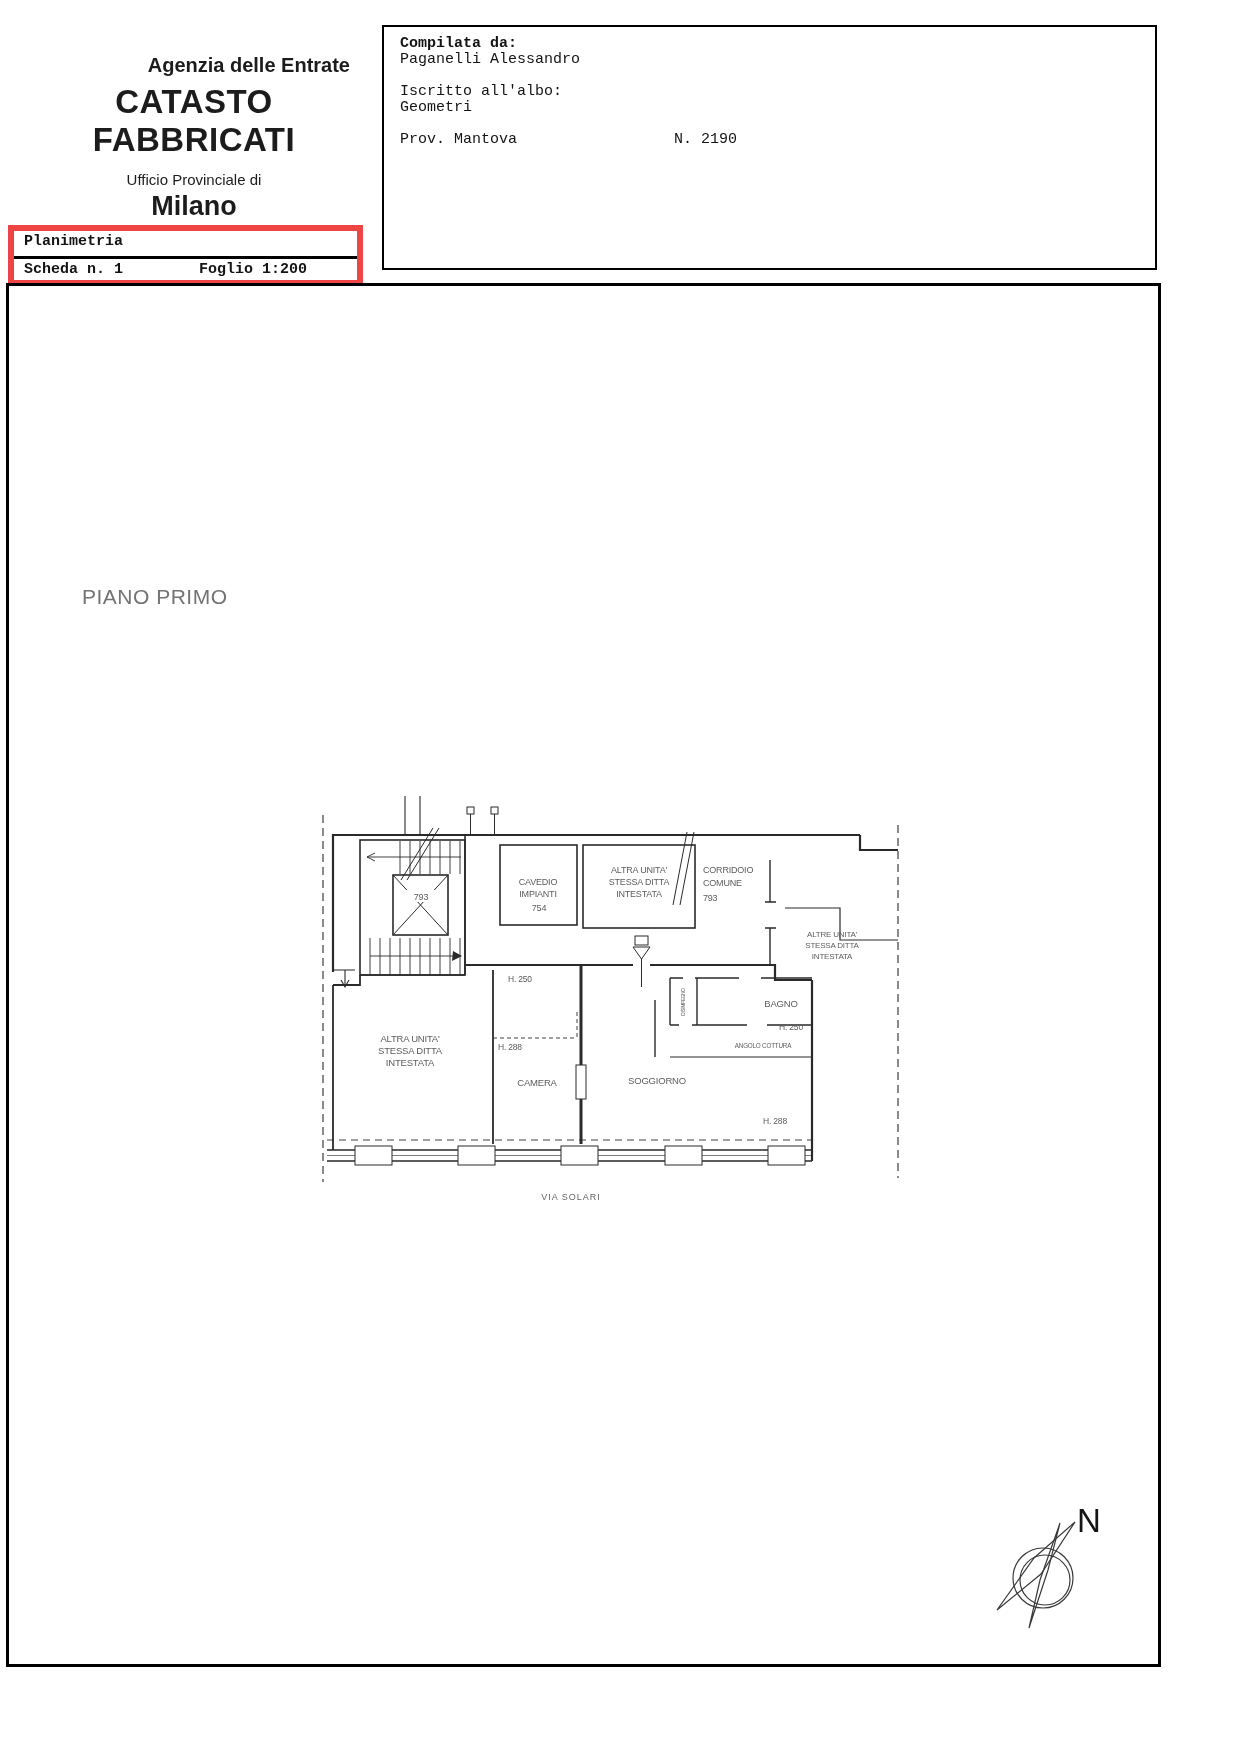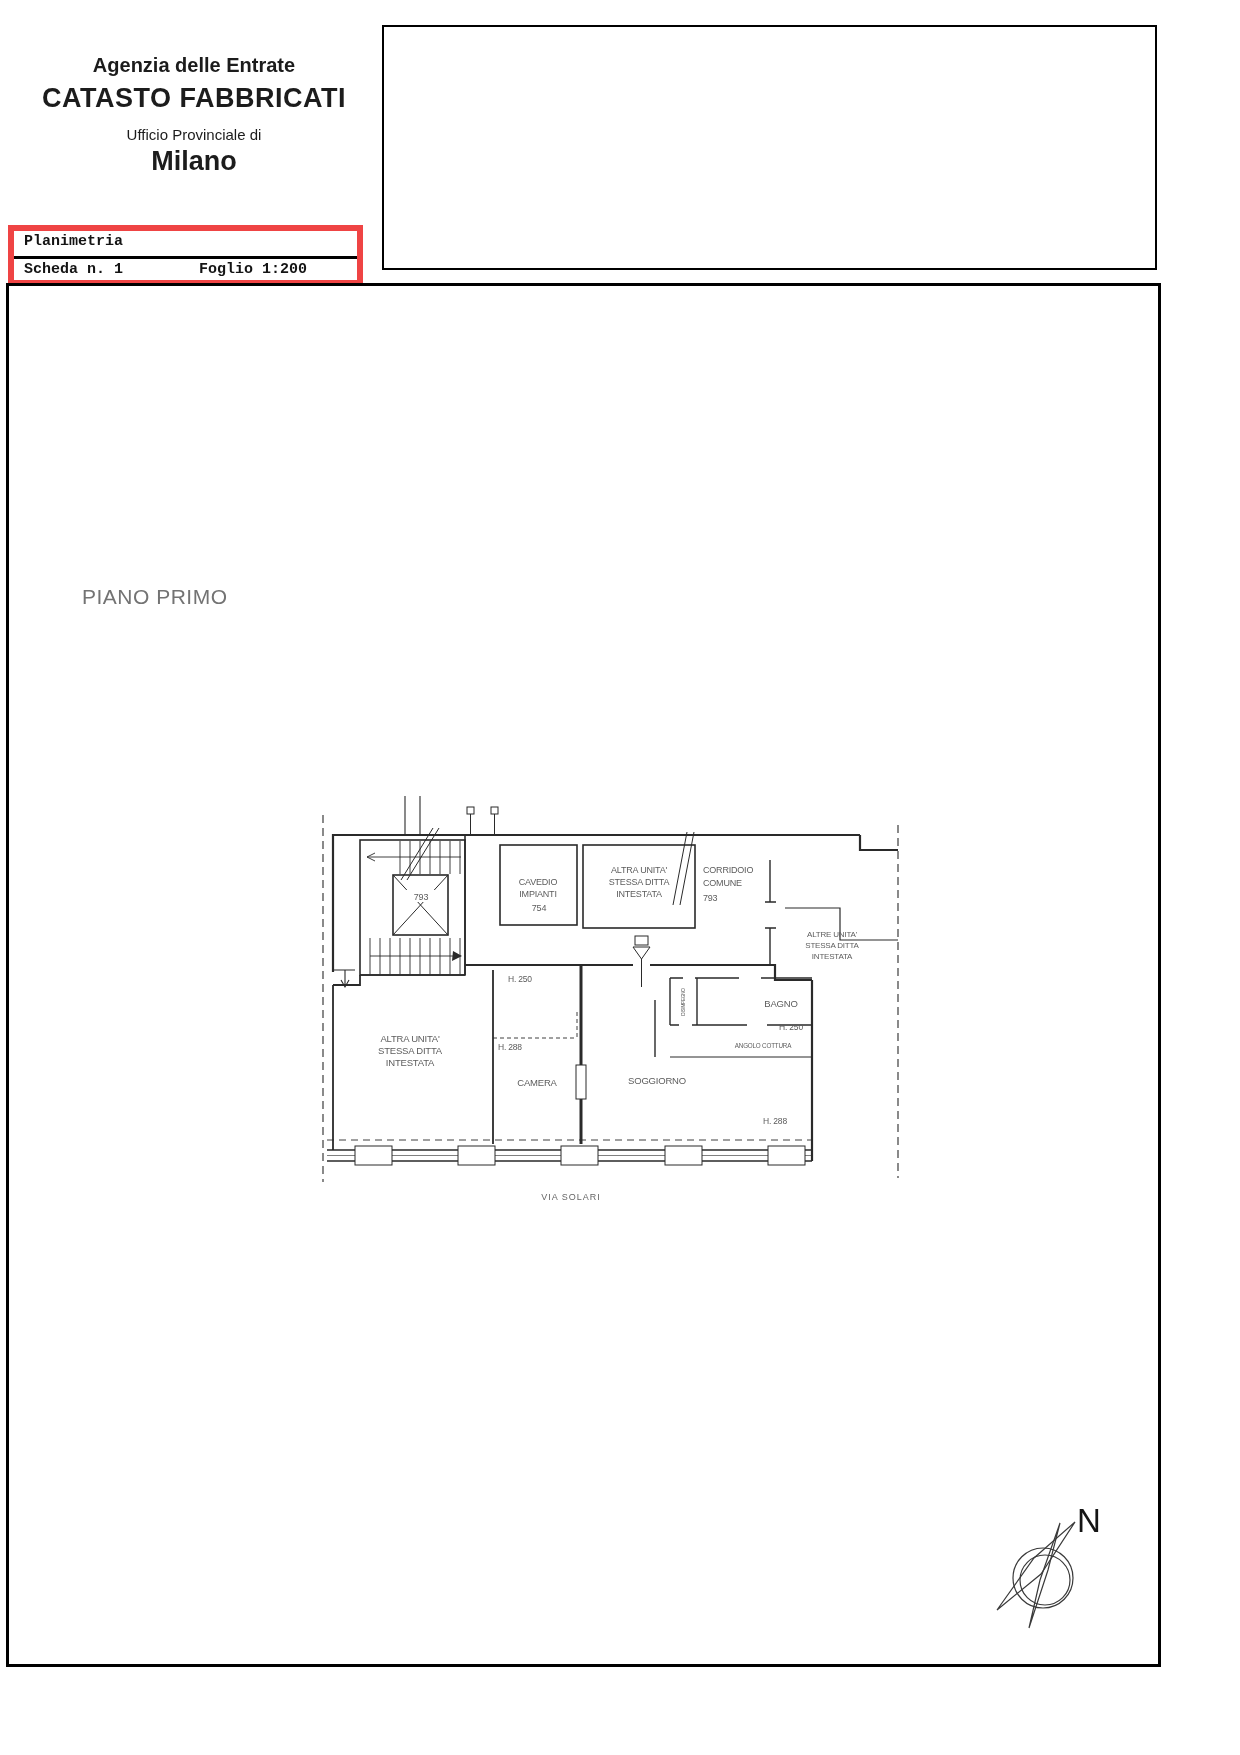--- a/index.html
+++ b/index.html
@@ -5,22 +5,22 @@
   html,body{margin:0;padding:0;}
   body{
     width:1240px;height:1755px;position:relative;background:#ffffff;
     font-family:"Liberation Sans", sans-serif;color:#111;
   }
   .abs{position:absolute;}
   .mono{font-family:"Liberation Mono","DejaVu Sans Mono",monospace;font-size:15px;color:#141414;white-space:pre;}
   .b{font-weight:700;}
   
   .agency{left:38px;top:54px;width:312px;text-align:center;color:#1c1c1c;}
-  .agency .l1{font-size:20px;font-weight:700;margin-bottom:6px;}
-  .agency .l2{font-size:27px;font-weight:700;letter-spacing:.5px;margin-bottom:5px;}
+  .agency .l1{font-size:20px;font-weight:700;margin-bottom:6px;text-align:right;}
+  .agency .l2{font-size:33px;font-weight:700;letter-spacing:.5px;margin-bottom:5px;}
   .agency .l3{font-size:15px;font-weight:400;margin-bottom:3px;margin-top:12px;}
   .agency .l4{font-size:27px;font-weight:700;}
   
   .planbox{left:8px;top:225px;width:343px;height:49px;border:6px solid #ef4444;}
   .planbox .r1{height:23px;border-bottom:3px solid #000;padding:2px 0 0 10px;}
   .planbox .r2{position:relative;height:23px;padding-top:2px;}
   .planbox .scheda{position:absolute;left:10px;top:2px;}
   .planbox .scala{position:absolute;left:185px;top:2px;}
   
   .decl{left:382px;top:25px;width:771px;height:241px;border:2px solid #000;}
@@ -52,20 +52,28 @@
 <div class="abs planbox">
   <div class="r1 mono b">Planimetria</div>
   <div class="r2">
     <span class="scheda mono b">Scheda n. 1</span>
     <span class="scala mono b">Foglio 1:200</span>
   </div>
 </div>
 
 <div class="abs decl">
   <div class="row2">
+    <div class="cellR">
+      <span class="abs mono b" style="left:16px;top:8px">Compilata da:</span>
+      <span class="abs mono" style="left:16px;top:24px">Paganelli Alessandro</span>
+      <span class="abs mono" style="left:16px;top:56px">Iscritto all'albo:</span>
+      <span class="abs mono" style="left:16px;top:72px">Geometri</span>
+      <span class="abs mono" style="left:16px;top:104px">Prov. Mantova</span>
+      <span class="abs mono" style="left:290px;top:104px">N. 2190</span>
+    </div>
   </div>
 </div>
 
 <div class="abs mainbox"></div>
 
 <div class="abs floor-title">PIANO PRIMO</div>
 
 <svg class="abs plan-svg" viewBox="0 -20 600 420">
   <g stroke="#2a2a2a" fill="none" stroke-width="1.4">
 

